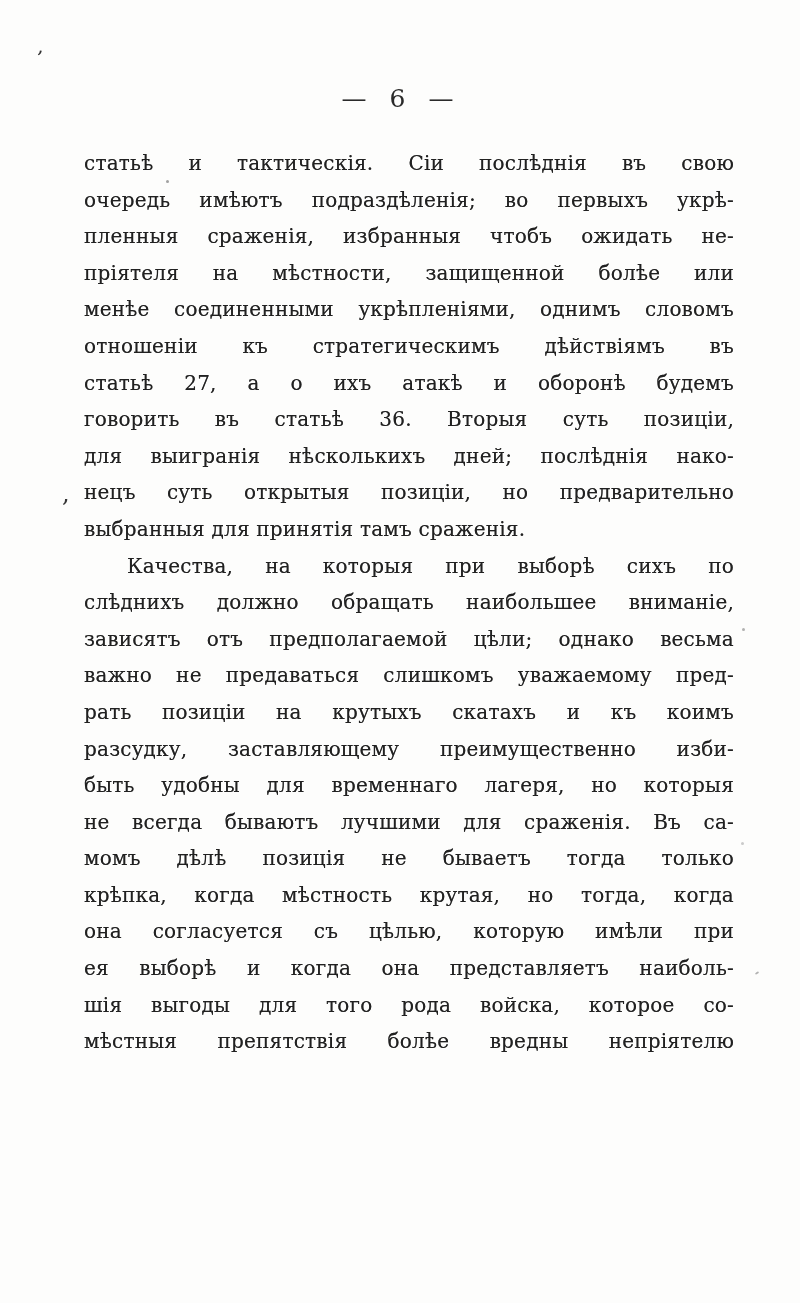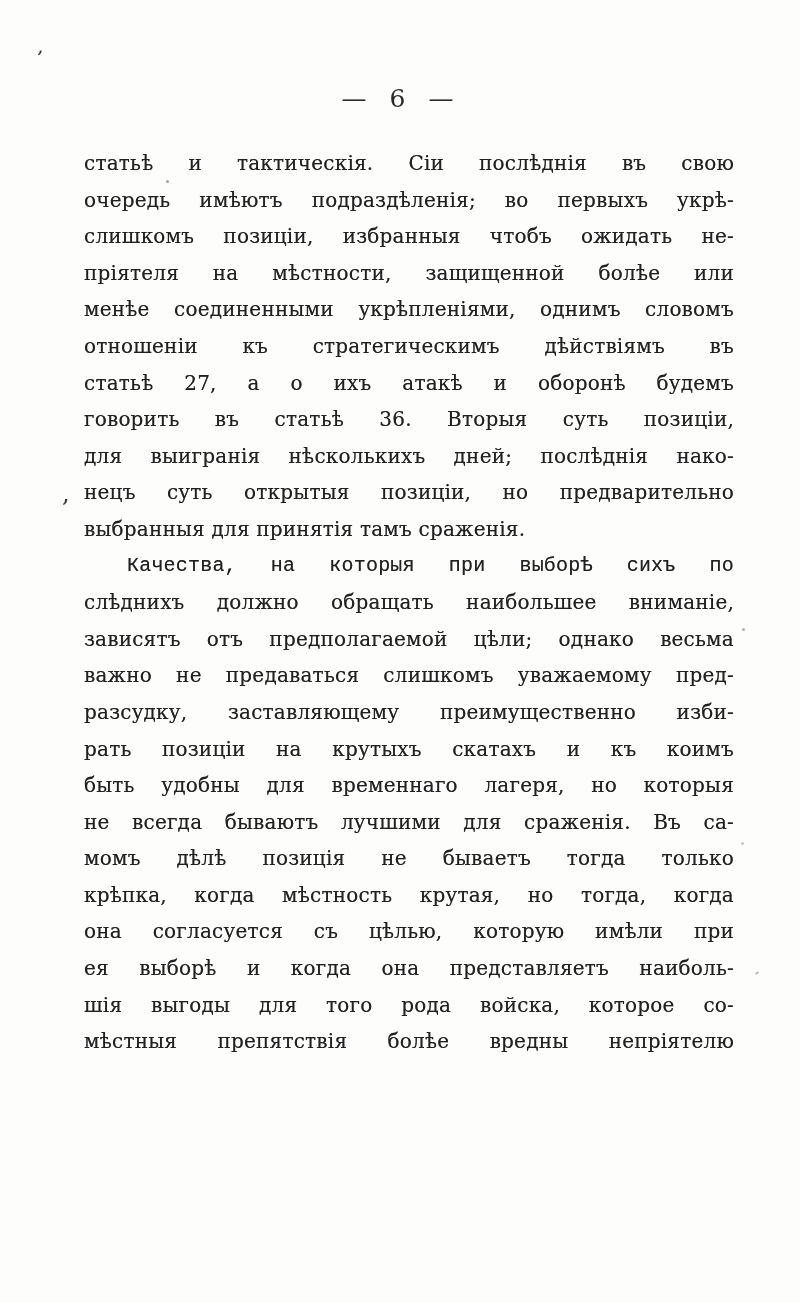--- a/index.html
+++ b/index.html
@@ -47,21 +47,20 @@
     display: block;
     white-space: nowrap;
     text-align: justify;
     text-align-last: justify;
   }
   .text-line.para-end {
     text-align-last: left;
   }
   .text-line.indent {
     text-indent: 43px;
-    font-family: Liberation Mono, monospace;
   }
   
   .artifact {
     position: absolute;
     color: #333;
     font-size: 20px;
     line-height: 1;
   }
   .speck {
     position: absolute;
@@ -75,35 +74,35 @@
 </head>
 <body>
 
 <div class="page">
 
   <div class="page-header">— 6 —</div>
 
   <div class="text-block" id="text-block">
       <div class="text-line">статьѣ и тактическія. Сіи послѣднія въ свою</div>
       <div class="text-line">очередь имѣютъ подраздѣленія; во первыхъ укрѣ-</div>
-      <div class="text-line">слишкомъ позиціи, избранныя чтобъ ожидать не-</div>
+      <div class="text-line">пленныя сраженія, избранныя чтобъ ожидать не-</div>
       <div class="text-line">пріятеля на мѣстности, защищенной болѣе или</div>
       <div class="text-line">менѣе соединенными укрѣпленіями, однимъ словомъ</div>
       <div class="text-line">отношеніи къ стратегическимъ дѣйствіямъ въ</div>
       <div class="text-line">статьѣ 27, а о ихъ атакѣ и оборонѣ будемъ</div>
       <div class="text-line">говорить въ статьѣ 36. Вторыя суть позиціи,</div>
       <div class="text-line">для выигранія нѣсколькихъ дней; послѣднія нако-</div>
       <div class="text-line">нецъ суть открытыя позиціи, но предварительно</div>
       <div class="text-line para-end">выбранныя для принятія тамъ сраженія.</div>
       <div class="text-line indent">Качества, на которыя при выборѣ сихъ по</div>
       <div class="text-line">слѣднихъ должно обращать наибольшее вниманіе,</div>
       <div class="text-line">зависятъ отъ предполагаемой цѣли; однако весьма</div>
       <div class="text-line">важно не предаваться слишкомъ уважаемому пред-</div>
+      <div class="text-line">рать позиціи на крутыхъ скатахъ и къ коимъ</div>
       <div class="text-line">разсудку, заставляющему преимущественно изби-</div>
-      <div class="text-line">рать позиціи на крутыхъ скатахъ и къ коимъ</div>
       <div class="text-line">быть удобны для временнаго лагеря, но которыя</div>
       <div class="text-line">не всегда бываютъ лучшими для сраженія. Въ са-</div>
       <div class="text-line">момъ дѣлѣ позиція не бываетъ тогда только</div>
       <div class="text-line">крѣпка, когда мѣстность крутая, но тогда, когда</div>
       <div class="text-line">она согласуется съ цѣлью, которую имѣли при</div>
       <div class="text-line">ея выборѣ и когда она представляетъ наиболь-</div>
       <div class="text-line">шія выгоды для того рода войска, которое со-</div>
       <div class="text-line">мѣстныя препятствія болѣе вредны непріятелю</div>
     </div>
 

